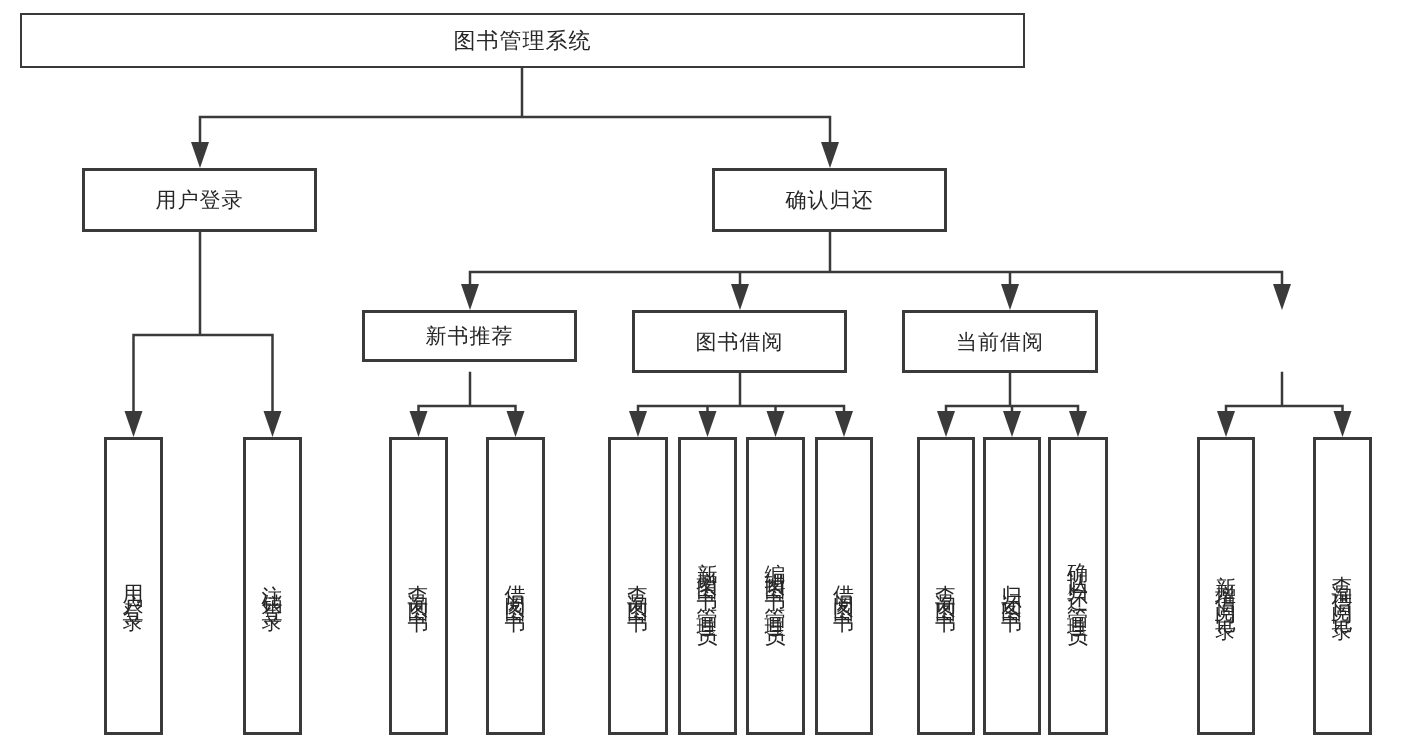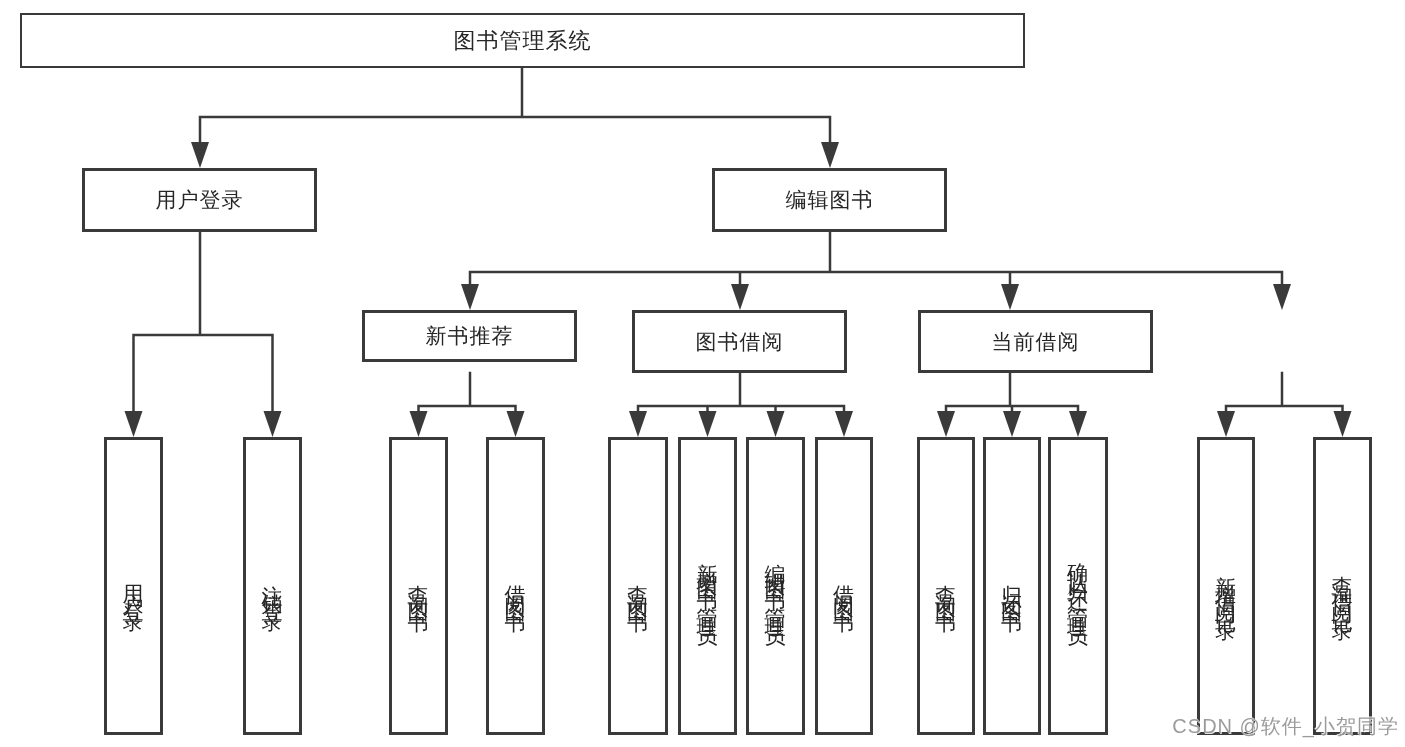--- a/index.html
+++ b/index.html
@@ -93,30 +93,30 @@
   </svg>
 
   <div class="box root" style="left:20px; top:13px; width:1005px; height:55px;">
     <span>图书管理系统</span>
   </div>
 
   <div class="box lvl" style="left:82px; top:168px; width:235px; height:64px;">
     <span>用户登录</span>
   </div>
   <div class="box lvl" style="left:712px; top:168px; width:235px; height:64px;">
-    <span>编辑图书</span>
+    <span>确认归还</span>
   </div>
 
   <div class="box lvl" style="left:362px; top:310px; width:215px; height:52px;">
     <span>新书推荐</span>
   </div>
   <div class="box lvl" style="left:632px; top:310px; width:215px; height:63px;">
     <span>图书借阅</span>
   </div>
-  <div class="box lvl" style="left:902px; top:310px; width:235px; height:63px;margin-left:16px;">
+  <div class="box lvl" style="left:902px; top:310px; width:196px; height:63px;">
     <span>当前借阅</span>
   </div>
 
   <div class="box leaf" style="left:104px; top:437px; width:59px; height:298px;">
     <span>用户登录</span>
   </div>
   <div class="box leaf" style="left:243px; top:437px; width:59px; height:298px;">
     <span>注销登录</span>
   </div>
 
@@ -150,15 +150,14 @@
     <span>确认归还（管理员）</span>
   </div>
 
   <div class="box leaf" style="left:1197px; top:437px; width:58px; height:298px;">
     <span>新增借阅记录</span>
   </div>
   <div class="box leaf" style="left:1313px; top:437px; width:59px; height:298px;">
     <span>查询借阅记录</span>
   </div>
 
-  <div class="watermark">CSDN @软件_小贺同学</div>
 
 </div>
 
 </body></html>

